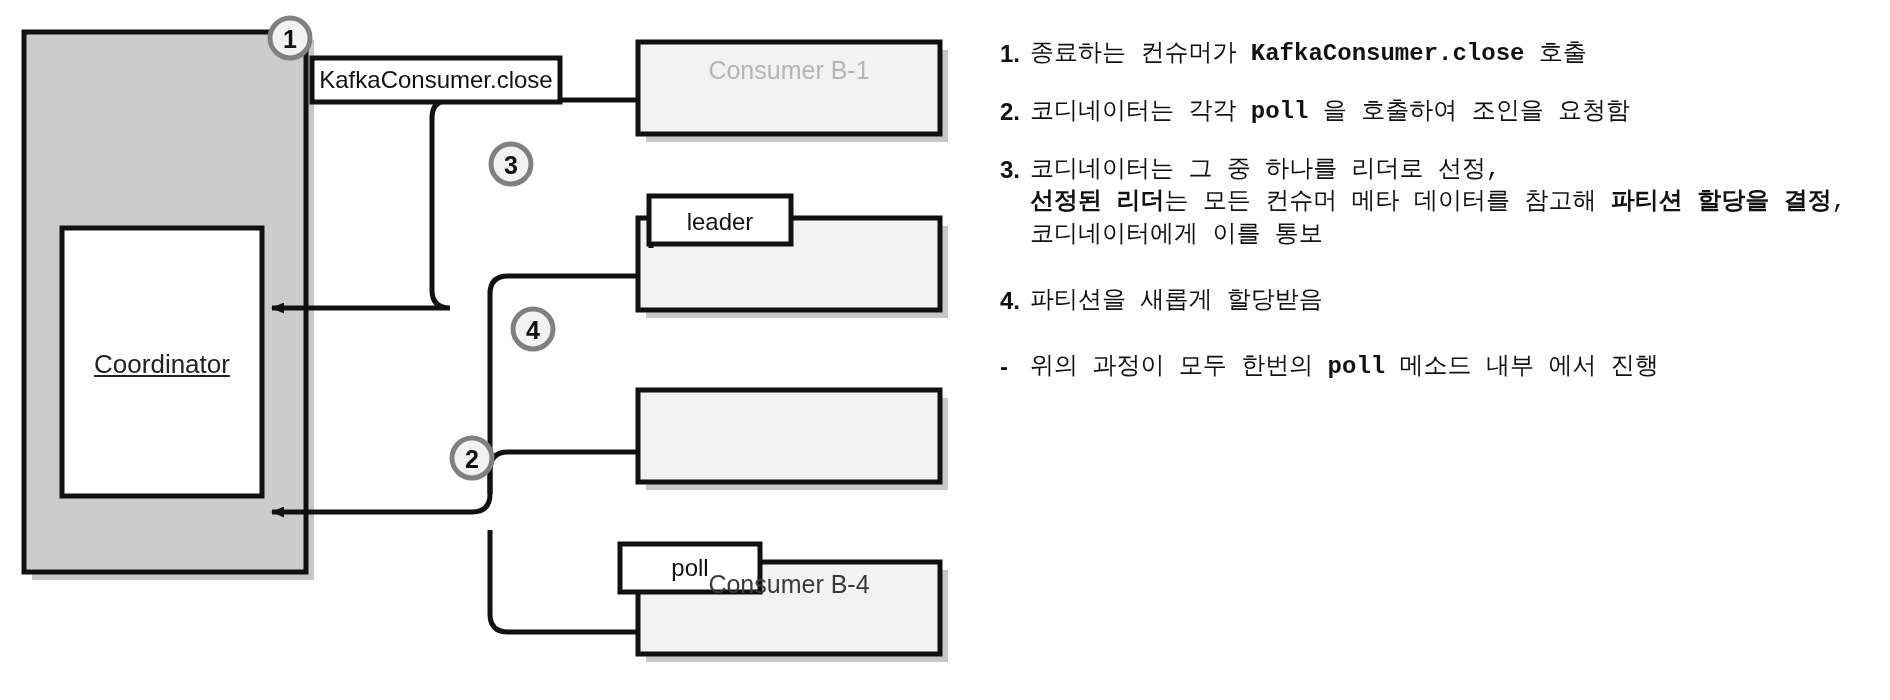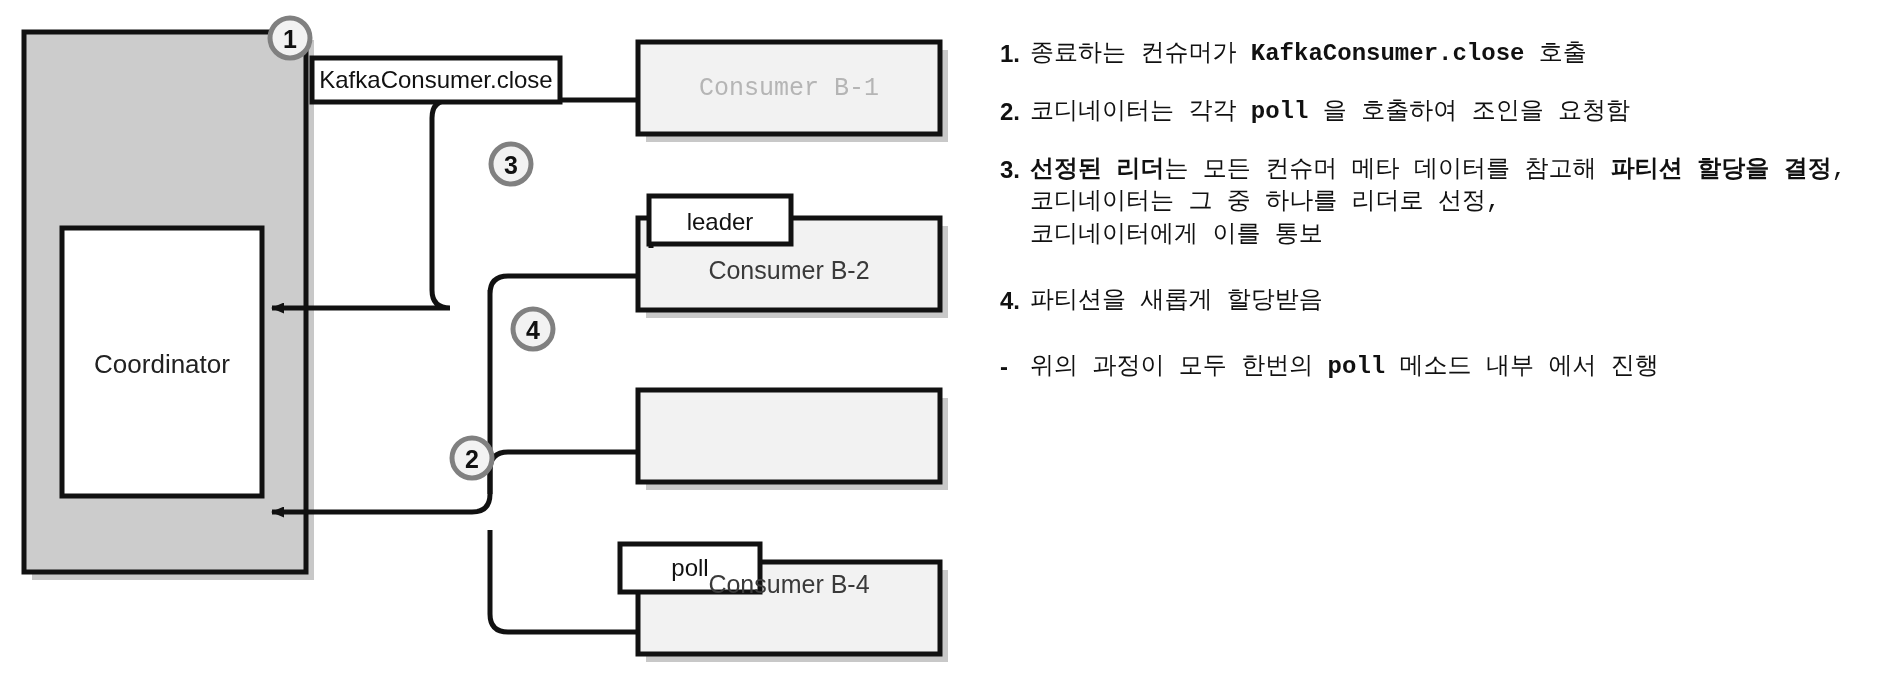--- a/index.html
+++ b/index.html
@@ -16,21 +16,21 @@
   
   .lbl{position:absolute;white-space:nowrap;}
 
   .broker-title{
     left:32px;top:140px;width:282px;text-align:center;
     font-style:italic;font-weight:bold;font-size:26px;letter-spacing:1.5px;
     color:#111;
   }
   .coordinator-title{
     left:62px;top:349px;width:200px;text-align:center;
-    font-size:26px;color:#222;
+    font-size:26px;color:#222;text-decoration:underline;
   }
 
   .consumer-name{
     font-size:25px;color:#3a3a3a;text-align:center;
   }
   .consumer-name.muted{color:#b5b5b5;}
 
   .tag-text{font-size:24px;color:#111;text-align:center;}
 
   .marker-num{
@@ -108,25 +108,24 @@
     <g>
       <circle cx="472" cy="458" r="20" fill="#f2f2f2" stroke="#808080" stroke-width="5"></circle>
     </g>
   </svg>
 
 
   <div class="lbl coordinator-title">Coordinator</div>
 
   <div class="lbl tag-text" style="left:312px;top:66px;width:248px;">KafkaConsumer.close</div>
 
-  <div class="lbl consumer-name muted" style="left:638px;top:74px;width:302px;font-family:Liberation Mono, monospace;">Consumer B-1</div>
+  <div class="lbl consumer-name muted" style="left:638px;top:56px;width:302px;">Consumer B-1</div>
 
   <div class="lbl tag-text" style="left:649px;top:208px;width:142px;">leader</div>
 
-  <div class="lbl consumer-name" style="left:638px;top:256px;width:302px;">Consumer B-2</div>
 
 
   <div class="lbl tag-text" style="left:620px;top:554px;width:140px;">poll</div>
 
   <div class="lbl consumer-name" style="left:638px;top:570px;width:302px;">Consumer B-4</div>
 
   <div class="marker-num" style="left:270px;top:25px;width:40px;">1</div>
   <div class="marker-num" style="left:491px;top:151px;width:40px;">3</div>
   <div class="marker-num" style="left:513px;top:316px;width:40px;">4</div>
   <div class="marker-num" style="left:452px;top:445px;width:40px;">2</div>
@@ -140,22 +139,22 @@
       </div>
       <div class="note" id="note2">
         <div class="note-marker">2.</div>
         <div class="note-body">
           <div class="note-line"><span>코디네이터는 각각 </span><b>poll</b><span> 을 호출하여 조인을 요청함</span></div>
         </div>
       </div>
       <div class="note" id="note3">
         <div class="note-marker">3.</div>
         <div class="note-body">
+          <div class="note-line"><span>코디네이터는 그 중 하나를 리더로 선정,</span></div>
           <div class="note-line"><b>선정된 리더</b><span>는 모든 컨슈머 메타 데이터를 참고해 </span><b>파티션 할당을 결정</b><span>,</span></div>
-          <div class="note-line"><span>코디네이터는 그 중 하나를 리더로 선정,</span></div>
           <div class="note-line"><span>코디네이터에게 이를 통보</span></div>
         </div>
       </div>
       <div class="note" id="note4">
         <div class="note-marker">4.</div>
         <div class="note-body">
           <div class="note-line"><span>파티션을 새롭게 할당받음</span></div>
         </div>
       </div>
       <div class="note" id="note5">

